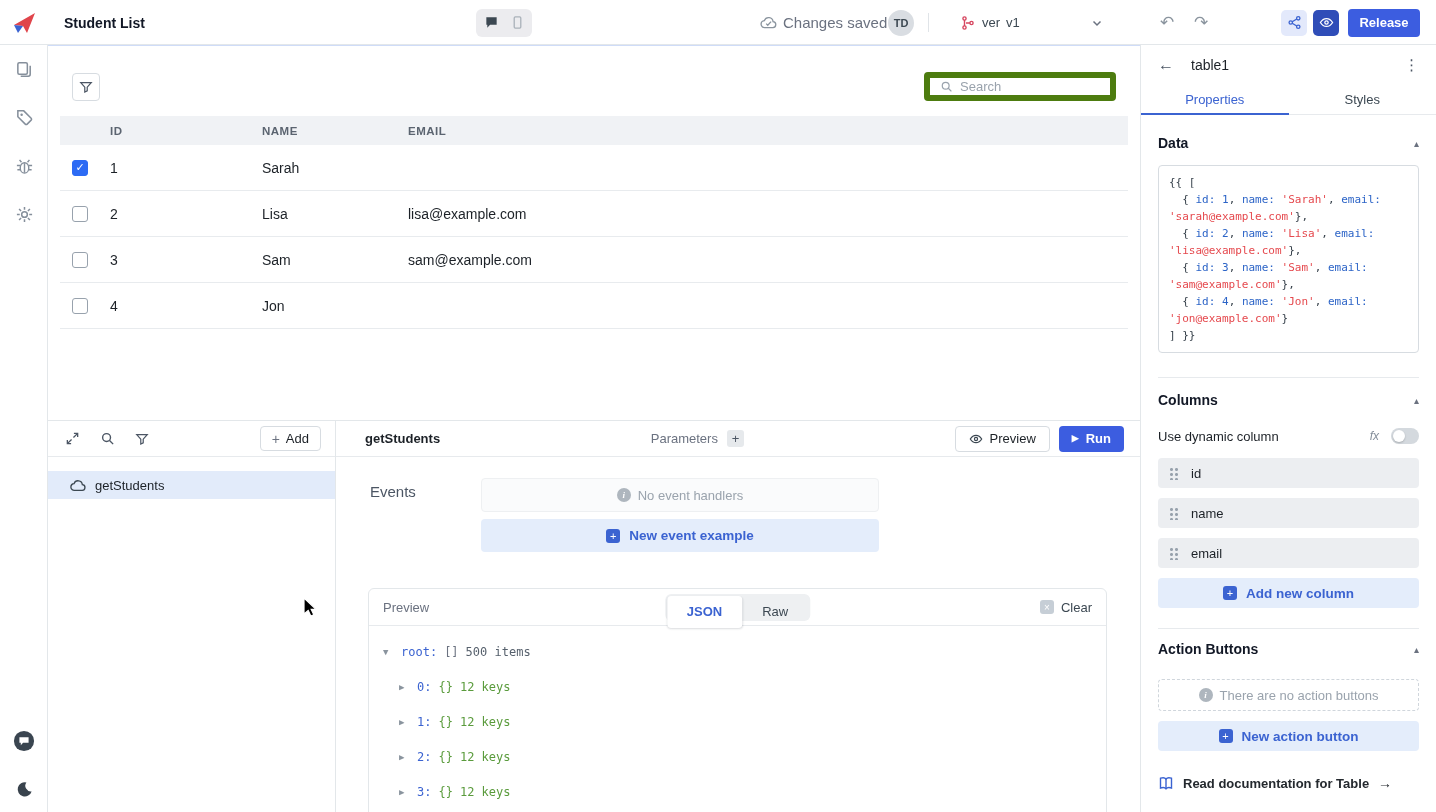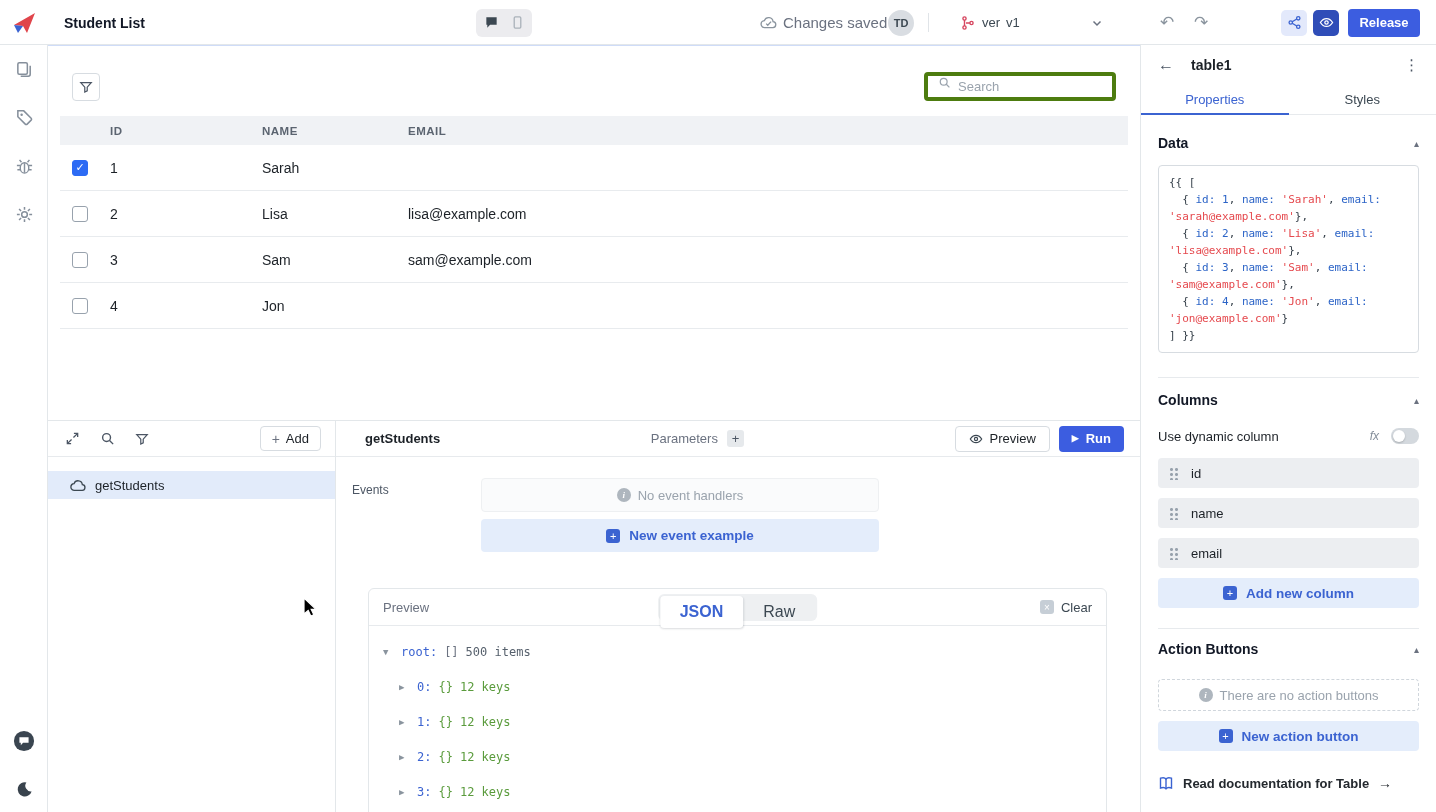--- a/index.html
+++ b/index.html
@@ -30,21 +30,21 @@
 
   
   #sidebar{position:absolute;left:0;top:45px;width:48px;bottom:0;background:#fff;border-right:1px solid var(--border)}
   .si{position:absolute;left:13px;width:22px;height:22px;display:flex;align-items:center;justify-content:center;cursor:pointer}
 
   
   #canvas{position:absolute;left:48px;top:45px;width:1092px;height:375px;background:#fff;border-top:1px solid #cfdcf8}
   #table-widget{position:absolute;left:12px;top:14px;right:12px}
   .tw-controls{display:flex;justify-content:space-between;align-items:center;margin:12px 12px 15px 12px}
   .filter-btn{width:28px;height:28px;border:1px solid #d7dce1;background:#fff;border-radius:4px;display:flex;align-items:center;justify-content:center;cursor:pointer}
-  .searchbox{width:192px;height:29px;border:4px solid #4d7c0f;border-radius:4px;display:flex;gap:7px;padding:0 10px;background:#fff}
+  .searchbox{width:192px;height:29px;border:6px solid #4d7c0f;border-radius:4px;display:flex;align-items:center;gap:7px;padding:0 10px;background:#fff}
   .searchbox input{border:none;outline:none;font-size:13px;width:150px;font-family:inherit;color:#1c2127}
   .searchbox input::placeholder{color:var(--faint)}
   .thead,.trow{display:grid;grid-template-columns:40px 152px 146px 1fr;align-items:center}
   .thead{height:29px;background:#f0f2f5;font-size:11.5px;font-weight:700;letter-spacing:.5px;color:#5b6470}
   .trow{height:46px;border-bottom:1px solid #e8ebee;font-size:14px}
   .tcell{padding-left:10px}
   .cbcell{padding-left:0;display:flex;justify-content:center}
   .cb{width:16px;height:16px;border:1.5px solid #98a2ad;border-radius:3px;background:#fff;display:flex;align-items:center;justify-content:center;font-size:11px;color:#fff;cursor:pointer}
   .cb.on{background:var(--cb-blue);border-color:var(--cb-blue)}
 
@@ -61,48 +61,48 @@
   #queryeditor{position:absolute;left:288px;top:0;right:0;bottom:0}
   .qe-header{height:36px;display:flex;align-items:center;padding:0 16px 0 29px;border-bottom:1px solid var(--border2)}
   .qe-title{font-size:13px;font-weight:600}
   .qe-center{margin:0 auto;display:flex;align-items:center;gap:9px}
   .params-label{font-size:13px;color:var(--muted)}
   .plusbox{width:17px;height:17px;background:#e6e9ec;border-radius:3px;color:#4c5664;font-size:13px;display:flex;align-items:center;justify-content:center;cursor:pointer}
   .preview-btn{height:26px;padding:0 13px;border:1px solid #d7dce1;background:#fff;border-radius:4px;font-size:13px;font-family:inherit;color:#1c2127;display:flex;align-items:center;gap:7px;cursor:pointer}
   .run-btn{margin-left:9px;height:26px;padding:0 13px;background:var(--primary);border:none;border-radius:4px;color:#fff;font-size:13px;font-weight:600;font-family:inherit;display:flex;align-items:center;gap:7px;cursor:pointer}
   .run-btn .play{font-size:9px;line-height:1}
   .qe-body{position:absolute;left:0;top:36px;right:0;bottom:-200px}
-  .events-label{position:absolute;left:16px;top:26px;font-size:12px;color:#4c5664}
+  .events-label{position:absolute;left:34px;top:26px;font-size:15px;color:#4c5664}
   .events-empty{position:absolute;left:145px;top:21px;width:398px;height:34px;background:#fafbfc;border:1px solid #eef0f2;border-radius:4px;display:flex;align-items:center;justify-content:center;gap:7px;font-size:13px;color:var(--faint)}
   .new-event{position:absolute;left:145px;top:62px;width:398px;height:33px;background:var(--blue-tint);border:none;border-radius:4px;color:var(--accent);font-size:13.5px;font-weight:600;font-family:inherit;display:flex;align-items:center;justify-content:center;gap:9px;cursor:pointer}
   .plussq{width:14px;height:14px;background:var(--accent);border-radius:3px;color:#fff;font-size:11px;font-weight:400;display:flex;align-items:center;justify-content:center}
   .infoc{width:14px;height:14px;border-radius:50%;background:#aeb6be;color:#fff;font-size:9px;font-style:italic;font-weight:700;display:flex;align-items:center;justify-content:center;font-family:"Liberation Serif",serif}
 
   .response{position:absolute;left:32px;top:131px;width:739px;height:420px;border:1px solid var(--border);border-radius:6px;background:#fff}
   .resp-header{position:relative;height:37px;display:flex;align-items:center;padding:0 14px;border-bottom:1px solid var(--border2)}
   .resp-title{font-size:13px;color:var(--muted)}
   .seg{position:absolute;left:50%;transform:translateX(-50%);height:27px;background:#eef0f2;border-radius:6px;padding:2px;display:flex}
-  .seg-item{padding:16px 20px;display:flex;align-items:center;font-size:16px;color:#3c4852;border-radius:4px;cursor:pointer}
+  .seg-item{padding:16px 20px;display:flex;align-items:center;font-size:13px;color:#3c4852;border-radius:4px;cursor:pointer}
   .seg-item.active{background:#fff;color:var(--accent);font-weight:600;box-shadow:0 1px 2px rgba(16,24,40,.15)}
   .clear{margin-left:auto;display:flex;align-items:center;gap:7px;font-size:13px;color:#3c4852;cursor:pointer}
   .xsq{width:14px;height:14px;background:#c6ced6;border-radius:3px;color:#fff;font-size:10px;display:flex;align-items:center;justify-content:center}
   #json-tree{padding-top:8px}
   .jrow{height:35px;display:flex;align-items:center;gap:7px;font-family:"DejaVu Sans Mono",monospace;font-size:12px;padding-left:14px;cursor:pointer}
   .jrow.indent{padding-left:30px}
   .jarrow{color:#8a949e;font-size:9px;width:11px}
   .jkey{color:var(--accent)}
   .jtype,.jcount{color:#5a9b3c}
   .jtype.root{color:#6b7280}
   .jcount.root{color:#57616d}
 
   
   #rightpanel{position:absolute;left:1140px;top:45px;right:0;bottom:0;background:#fff;border-left:1px solid var(--border);overflow:hidden}
   .rp-header{height:40px;display:flex;align-items:center;padding:0 17px}
   .back{font-size:16px;color:#4c5664;cursor:pointer}
-  .rp-title{margin-left:17px;font-size:14px;font-weight:700}
+  .rp-title{margin-left:17px;font-size:14px;font-weight:400}
   .kebab{margin-left:auto;font-size:15px;color:#4c5664;cursor:pointer;letter-spacing:0}
   .rp-tabs{height:30px;display:flex;border-bottom:1px solid var(--border2)}
   .rp-tab{flex:1;display:flex;align-items:center;justify-content:center;font-size:13px;color:#3c4852;position:relative;cursor:pointer}
   .rp-tab.active{color:var(--accent)}
   .rp-tab.active::after{content:"";position:absolute;left:0;right:0;bottom:-1px;height:2px;background:var(--accent)}
   .rp-content{padding:0 17px 20px 17px}
   .sec-head{display:flex;align-items:center;justify-content:space-between}
   .sec-title{font-size:14px;font-weight:600;color:#121826}
   .collapse{font-size:10px;color:#6b7280;cursor:pointer}
   .codebox{margin-top:14px;border:1px solid #d7dce1;border-radius:4px;padding:8px 10px;font-family:"DejaVu Sans Mono",monospace;font-size:11px;line-height:17px;color:#38424c;white-space:pre-wrap;overflow-wrap:break-word;cursor:text}

